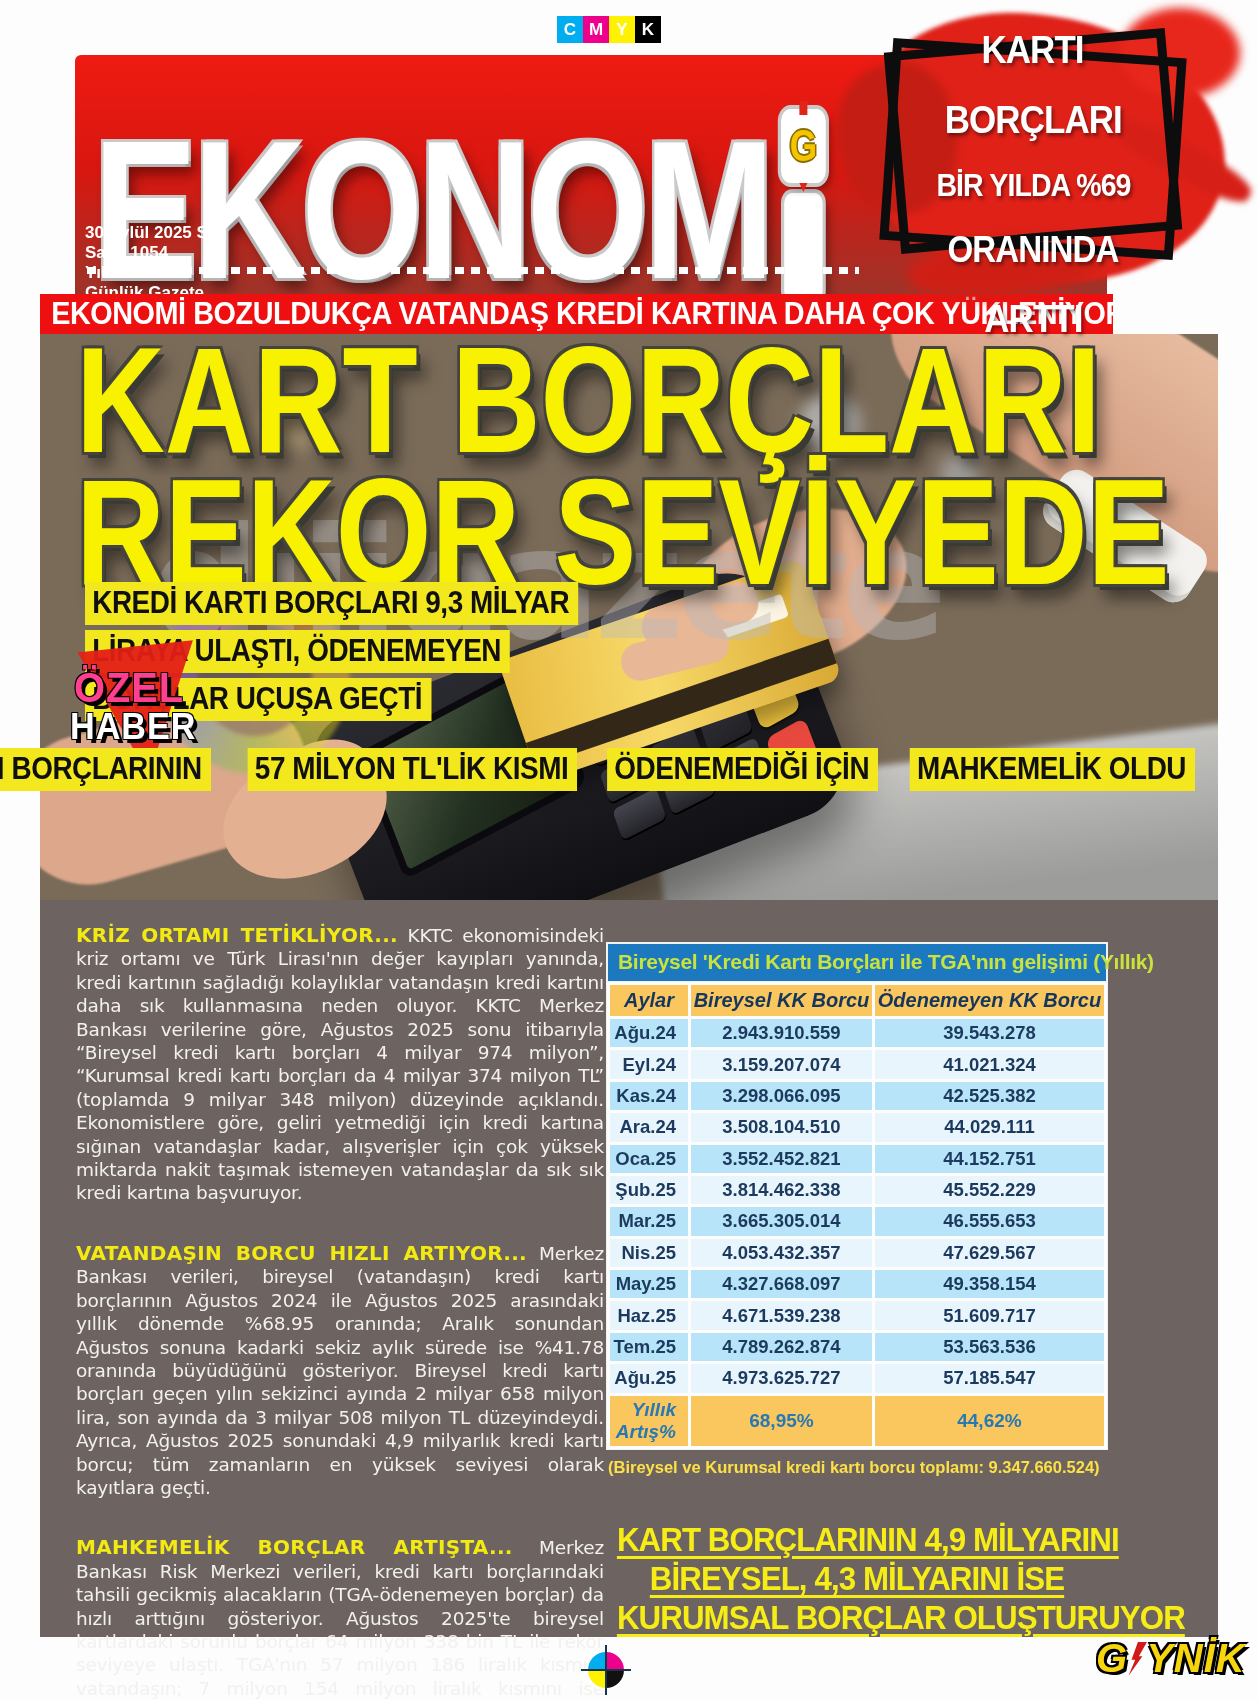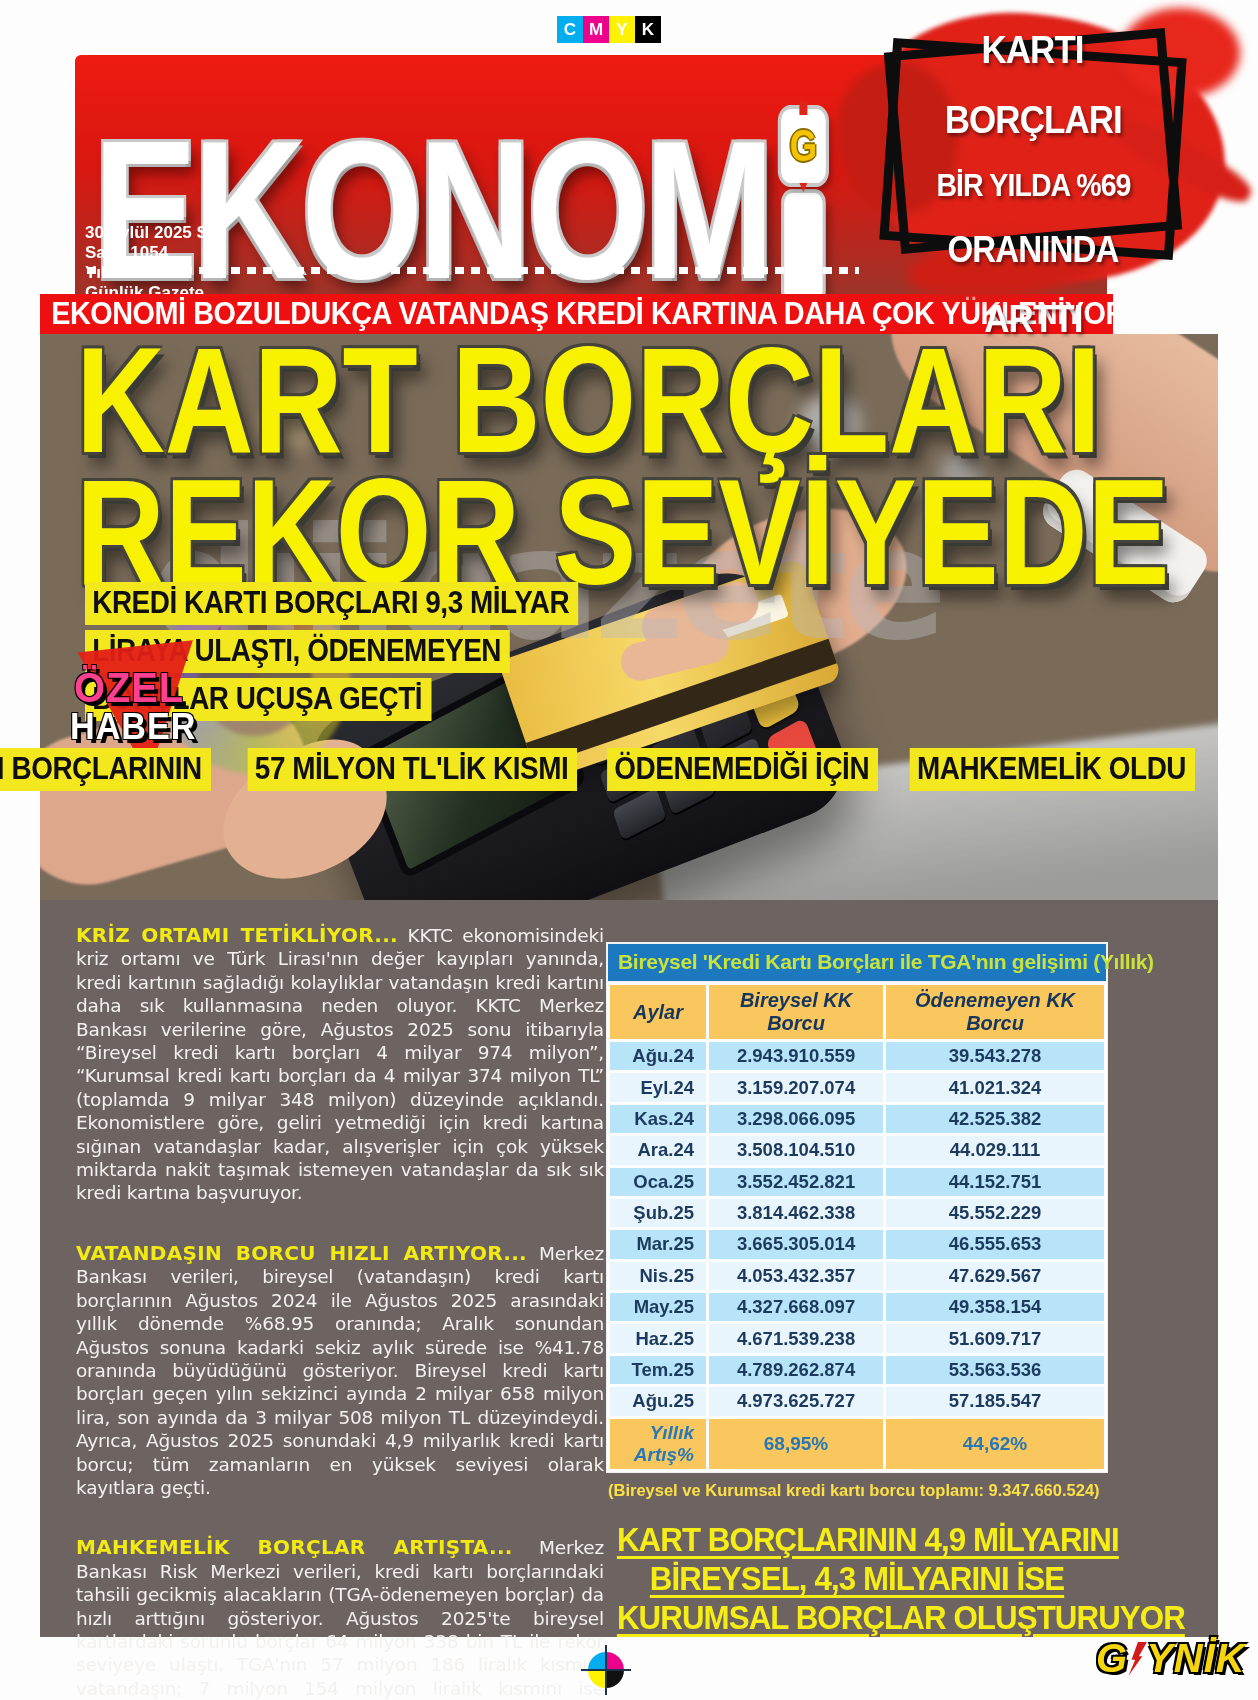--- a/index.html
+++ b/index.html
@@ -157,21 +157,21 @@
   .article { margin:0 0 37px 0; color:#f3f1ef; font-family:"DejaVu Sans", sans-serif;
     font-size:18.5px; line-height:23.4px; text-align:justify; letter-spacing:-.2px; }
   .lead { color:#f2ea12; font-weight:bold; font-size:20px; letter-spacing:.3px; }
 
   .table-wrap { position:absolute; left:566px; top:42px; width:502px; }
   .tbl-title { background:#1c79c0; color:#c9e23c; font-weight:bold; font-size:21px; padding:6px 8px 7px 10px;
     border:2px solid #f2f2f2; border-bottom:none; letter-spacing:-.3px; white-space:nowrap; }
   table.debt { width:100%; border-collapse:separate; border-spacing:3px; background:#fdfdfd; border:1px solid #f2f2f2; }
   table.debt th { background:#f9c75e; color:#17365d; font-style:italic; font-weight:bold; font-size:20px; padding:4px 2px; }
   table.debt td { color:#1c3a5e; font-weight:bold; font-size:18.5px; padding:3.2px 2px; text-align:center; }
-  table.debt td:first-child { text-align:right; padding-right:12px; width:96px; }
+  table.debt td:first-child { text-align:right; padding-right:12px; width:78px; }
   table.debt tbody tr:nth-child(odd) td { background:#b7e4f8; }
   table.debt tbody tr:nth-child(even) td { background:#e8f5fd; }
   table.debt .sumrow td { background:#f9c75e; color:#2878b5; font-size:19px; }
   table.debt .sumrow td:first-child { font-style:italic; }
   .tbl-note { color:#fde047; font-weight:bold; font-size:16.5px; margin-top:8px; padding-left:2px; }
 
   .bottom-banner { position:absolute; left:556px; top:620px; width:522px; text-align:center; }
   .bb-line { color:#f6ec16; font-weight:bold; font-size:34px; line-height:39px; letter-spacing:-1px;
     transform:scaleX(.92); transform-origin:center; white-space:nowrap;
     text-decoration:underline; text-decoration-thickness:3px; text-underline-offset:5px; }

